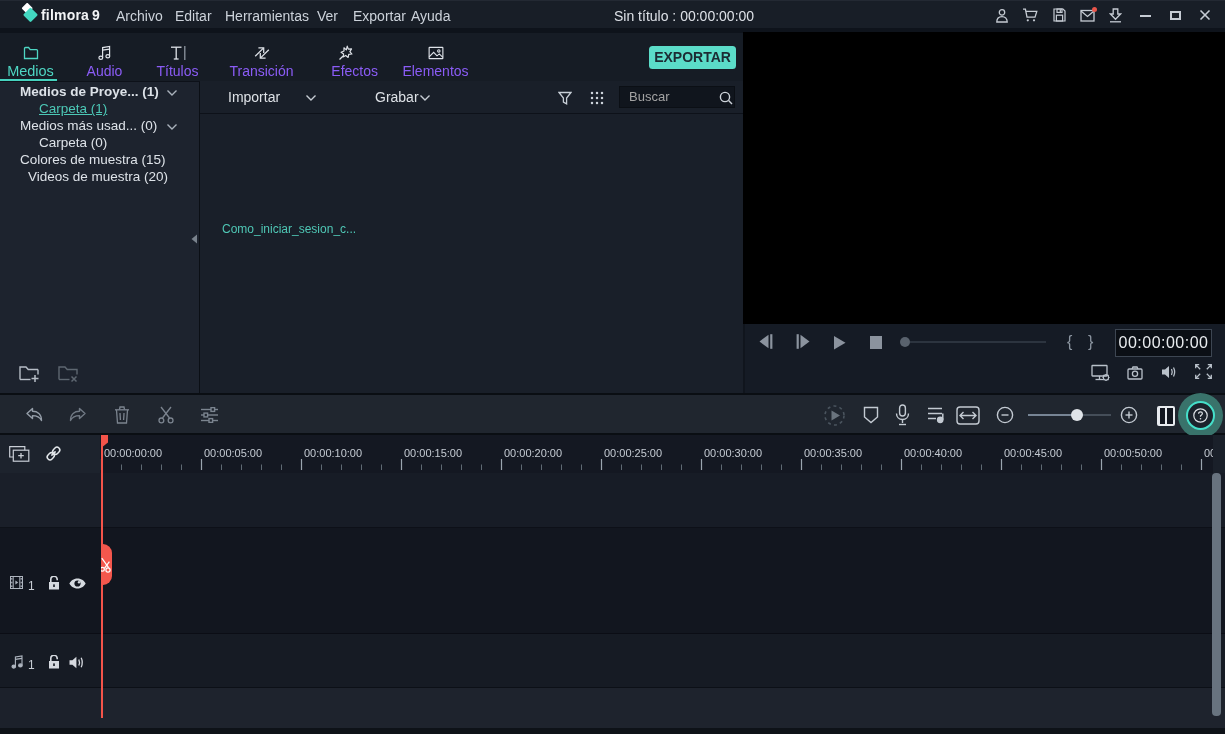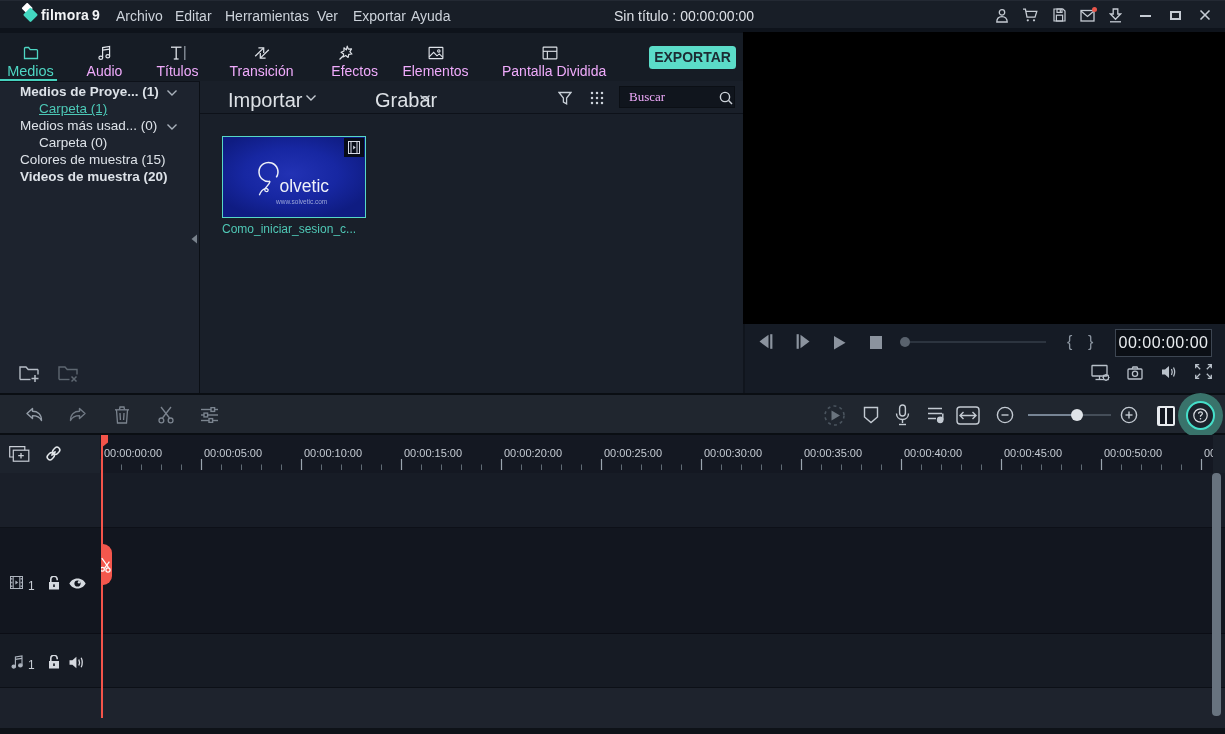--- a/index.html
+++ b/index.html
@@ -9,32 +9,32 @@
   svg{display:block;}
   
   #titlebar{left:0;top:0;width:1225px;height:28px;background:#181e27;border-top:1px solid #232933;}
   #tbsep{left:0;top:28px;width:1225px;height:5px;background:#0e131b;}
   .menuitem{top:8px;font-size:14px;color:#ccd2da;}
   #wintitle{top:8px;font-size:14px;color:#dde1e7;}
   
   #tabbar{left:0;top:33px;width:745px;height:48px;background:#161c25;}
   .tab{top:33px;height:48px;text-align:center;}
   .tab .ticon{margin:12px auto 0 auto;width:16px;height:16px;}
-  .tab .tlabel{margin-top:1.5px;font-size:14px;color:#f0abfc;white-space:nowrap;}
+  .tab .tlabel{margin-top:1.5px;font-size:14px;color:#8b5cf6;white-space:nowrap;}
   #tab-medios .tlabel{color:#4ed6c3;font-size:14.5px;}
   #medios-underline{left:0;top:79px;width:57px;height:2px;background:#46d2be;}
   #exportbtn{left:649px;top:45.5px;width:87px;height:23px;background:#5bdcc8;border-radius:3.5px;color:#1c2b33;font-weight:bold;font-size:14px;text-align:center;line-height:23px;}
   
   #leftpanel{left:0;top:81px;width:199px;height:312px;background:#1d232e;}
   .treerow{font-size:13.5px;color:#dde2e8;white-space:nowrap;}
   
   #mediapanel{left:200px;top:81px;width:543px;height:312px;background:#191f29;}
   #mp-sep{left:0px;top:32px;width:543px;height:1px;background:#0d1119;}
-  .mptext{top:8px;font-size:20px;color:#dde1e6;}
-  #searchbox{left:419px;top:5px;width:116px;height:22px;background:#10151d;border:1px solid #0b0f15;color:#f0abfc;font-size:13px;line-height:20px;padding-left:9px;font-family:Liberation Serif, serif;}
+  .mptext{top:8px;font-size:14px;color:#dde1e6;}
+  #searchbox{left:419px;top:5px;width:116px;height:22px;background:#10151d;border:1px solid #0b0f15;color:#a3a3a3;font-size:13px;line-height:20px;padding-left:9px;}
   
   #thumb{left:22px;top:55px;width:144px;height:82px;border:1px solid #57d8c5;background:radial-gradient(ellipse 85px 46px at 48% 46%, #2232b4 0%, #1727a2 55%, #0f1c82 100%);}
   #thumbbadge{right:1px;top:1px;width:20px;height:19px;background:#080b10;opacity:.92;}
   #thumbcap{left:22px;top:141px;width:150px;font-size:12px;color:#4fc7b5;white-space:nowrap;}
   
   .vdiv{background:#0b0f15;}
   
   #preview-black{left:743px;top:32px;width:482px;height:292px;background:#000;}
   #preview-ctl{left:745px;top:324px;width:480px;height:69px;background:#151b25;}
   #timecode{left:370px;top:5px;width:97px;height:28px;background:#0b0f15;border:1px solid #3d4652;color:#e9ecef;font-size:16px;text-align:center;line-height:26px;letter-spacing:0.5px;}
@@ -169,44 +169,36 @@
     <div class="tlabel">Efectos</div>
   </div>
   <div class="abs tab" style="left:400px;width:71px;">
     <svg class="ticon" width="17" height="16" viewBox="0 0 17 16" fill="none" stroke="#dfe3e9" stroke-width="1.2">
       <rect x="1.2" y="2" width="14.6" height="12" rx="0.5"></rect>
       <circle cx="11.5" cy="5.8" r="1.3"></circle>
       <path d="M1.2 12.2 L6 7.2 L9.6 11 L12 9 L15.8 12.6"></path>
     </svg>
     <div class="tlabel">Elementos</div>
   </div>
-  <div class="abs tab" style="left:502px;width:96px;">
-    <svg class="ticon" width="17" height="16" viewBox="0 0 17 16" fill="none" stroke="#dfe3e9" stroke-width="1.2">
-      <rect x="1.2" y="1.8" width="14.6" height="12.4" rx="0.5"></rect>
-      <line x1="1.2" y1="6.2" x2="15.8" y2="6.2"></line>
-      <line x1="5.7" y1="6.2" x2="5.7" y2="14.2"></line>
-    </svg>
-    <div class="tlabel">Pantalla Dividida</div>
-  </div>
   <div id="medios-underline" class="abs"></div>
   <div id="exportbtn" class="abs">EXPORTAR</div>
 
   <div id="leftpanel" class="abs">
     <div class="abs treerow" style="left:20px;top:3px;font-weight:bold;">Medios de Proye... (1)</div>
     <svg class="abs" style="left:166px;top:8px;" width="12" height="8" viewBox="0 0 12 8" fill="none" stroke="#aab2bc" stroke-width="1.4">
         <path d="M1.5 1.5 L6 6 L10.5 1.5"></path>
       </svg>
     <div class="abs treerow" style="left:39px;top:20px;color:#4cc8b6;text-decoration:underline;text-align:center;">Carpeta (1)</div>
     <div class="abs treerow" style="left:20px;top:37px;">Medios más usad... (0)</div>
     <svg class="abs" style="left:166px;top:42px;" width="12" height="8" viewBox="0 0 12 8" fill="none" stroke="#aab2bc" stroke-width="1.4">
         <path d="M1.5 1.5 L6 6 L10.5 1.5"></path>
       </svg>
     <div class="abs treerow" style="left:39px;top:54px;">Carpeta (0)</div>
     <div class="abs treerow" style="left:20px;top:71px;">Colores de muestra (15)</div>
-    <div class="abs treerow" style="left:20px;top:88px;font-weight:bold;">Videos de muestra (20)</div>
+    <div class="abs treerow" style="left:28px;top:88px;">Videos de muestra (20)</div>
     <div class="abs" style="left:18px;top:281px;">
       <svg width="22" height="22" viewBox="0 0 22 22" fill="none" stroke="#b6bdc6" stroke-width="1.4">
         <path d="M2 17.5 L2 5 L8 5 L10.2 7.5 L20 7.5"></path>
           <path d="M2 17.5 L20 17.5 L20 7.5" opacity="0"></path>
         <path d="M2 17.5 L12.5 17.5"></path>
           <path d="M20 7.5 L20 12.5"></path>
         <path d="M17 13 L17 20 M13.5 16.5 L20.5 16.5" stroke-width="1.5"></path>
       </svg>
     </div>
     <div class="abs" style="left:57px;top:281px;">
@@ -246,36 +238,20 @@
       <circle cx="2" cy="12" r="1.25"></circle>
         <circle cx="7" cy="12" r="1.25"></circle>
         <circle cx="12" cy="12" r="1.25"></circle>
     </svg>
     <div id="searchbox" class="abs">Buscar</div>
     <svg class="abs" style="left:519px;top:10px;" width="14" height="14" viewBox="0 0 14 14" fill="none" stroke="#cdd3da" stroke-width="1.4">
       <circle cx="6" cy="6" r="4.6"></circle>
         <line x1="9.6" y1="9.6" x2="13" y2="13"></line>
     </svg>
     <div id="mp-sep" class="abs"></div>
-    <div id="thumb" class="abs">
-      <svg class="abs" style="left:34px;top:23px;" width="24" height="36" viewBox="0 0 24 36" fill="none" stroke="#eef1f8" stroke-width="1.5">
-        <path d="M19.3 17.4 A 9.5 9.5 0 1 0 13.1 21.35"></path>
-        <path d="M13.1 21.4 C12.2 25.5 8.2 26.8 7.8 29.6 C7.5 31.6 10.2 32.3 11 30.7 C11.8 29.2 9.8 27.9 7.4 28.9 C4.9 29.9 3.4 32.5 2.3 35.2" stroke-width="1.3"></path>
-      </svg>
-      <div class="abs" style="left:56.5px;top:39px;font-size:17.5px;color:#eef1f8;">olvetic</div>
-      <div class="abs" style="left:53px;top:61px;font-size:6.5px;color:#9aa6d8;">www.solvetic.com</div>
-      <div id="thumbbadge" class="abs">
-        <svg style="margin:3px 0 0 4px;" width="12" height="13" viewBox="0 0 12 13" fill="none" stroke="#e8ebef" stroke-width="1">
-          <rect x="0.5" y="0.5" width="11" height="12"></rect>
-          <line x1="3" y1="0.5" x2="3" y2="12.5"></line>
-            <line x1="9" y1="0.5" x2="9" y2="12.5"></line>
-          <path d="M5.2 4.5 L7.6 6.5 L5.2 8.5 Z" fill="#e8ebef" stroke="none"></path>
-        </svg>
-      </div>
-    </div>
     <div id="thumbcap" class="abs">Como_iniciar_sesion_c...</div>
   </div>
 
   <div id="preview-black" class="abs"></div>
   <div id="preview-ctl" class="abs">
     <svg class="abs" style="left:13.5px;top:10px;" width="14" height="15" viewBox="0 0 14 15">
       <path d="M9.5 0.7 L0.5 7.5 L9.5 14.3 Z" fill="#8b939e"></path>
         <rect x="11.2" y="0.2" width="2.2" height="14.6" fill="#8b939e"></rect>
     </svg>
     <svg class="abs" style="left:50.5px;top:10px;" width="14" height="15" viewBox="0 0 14 15">

